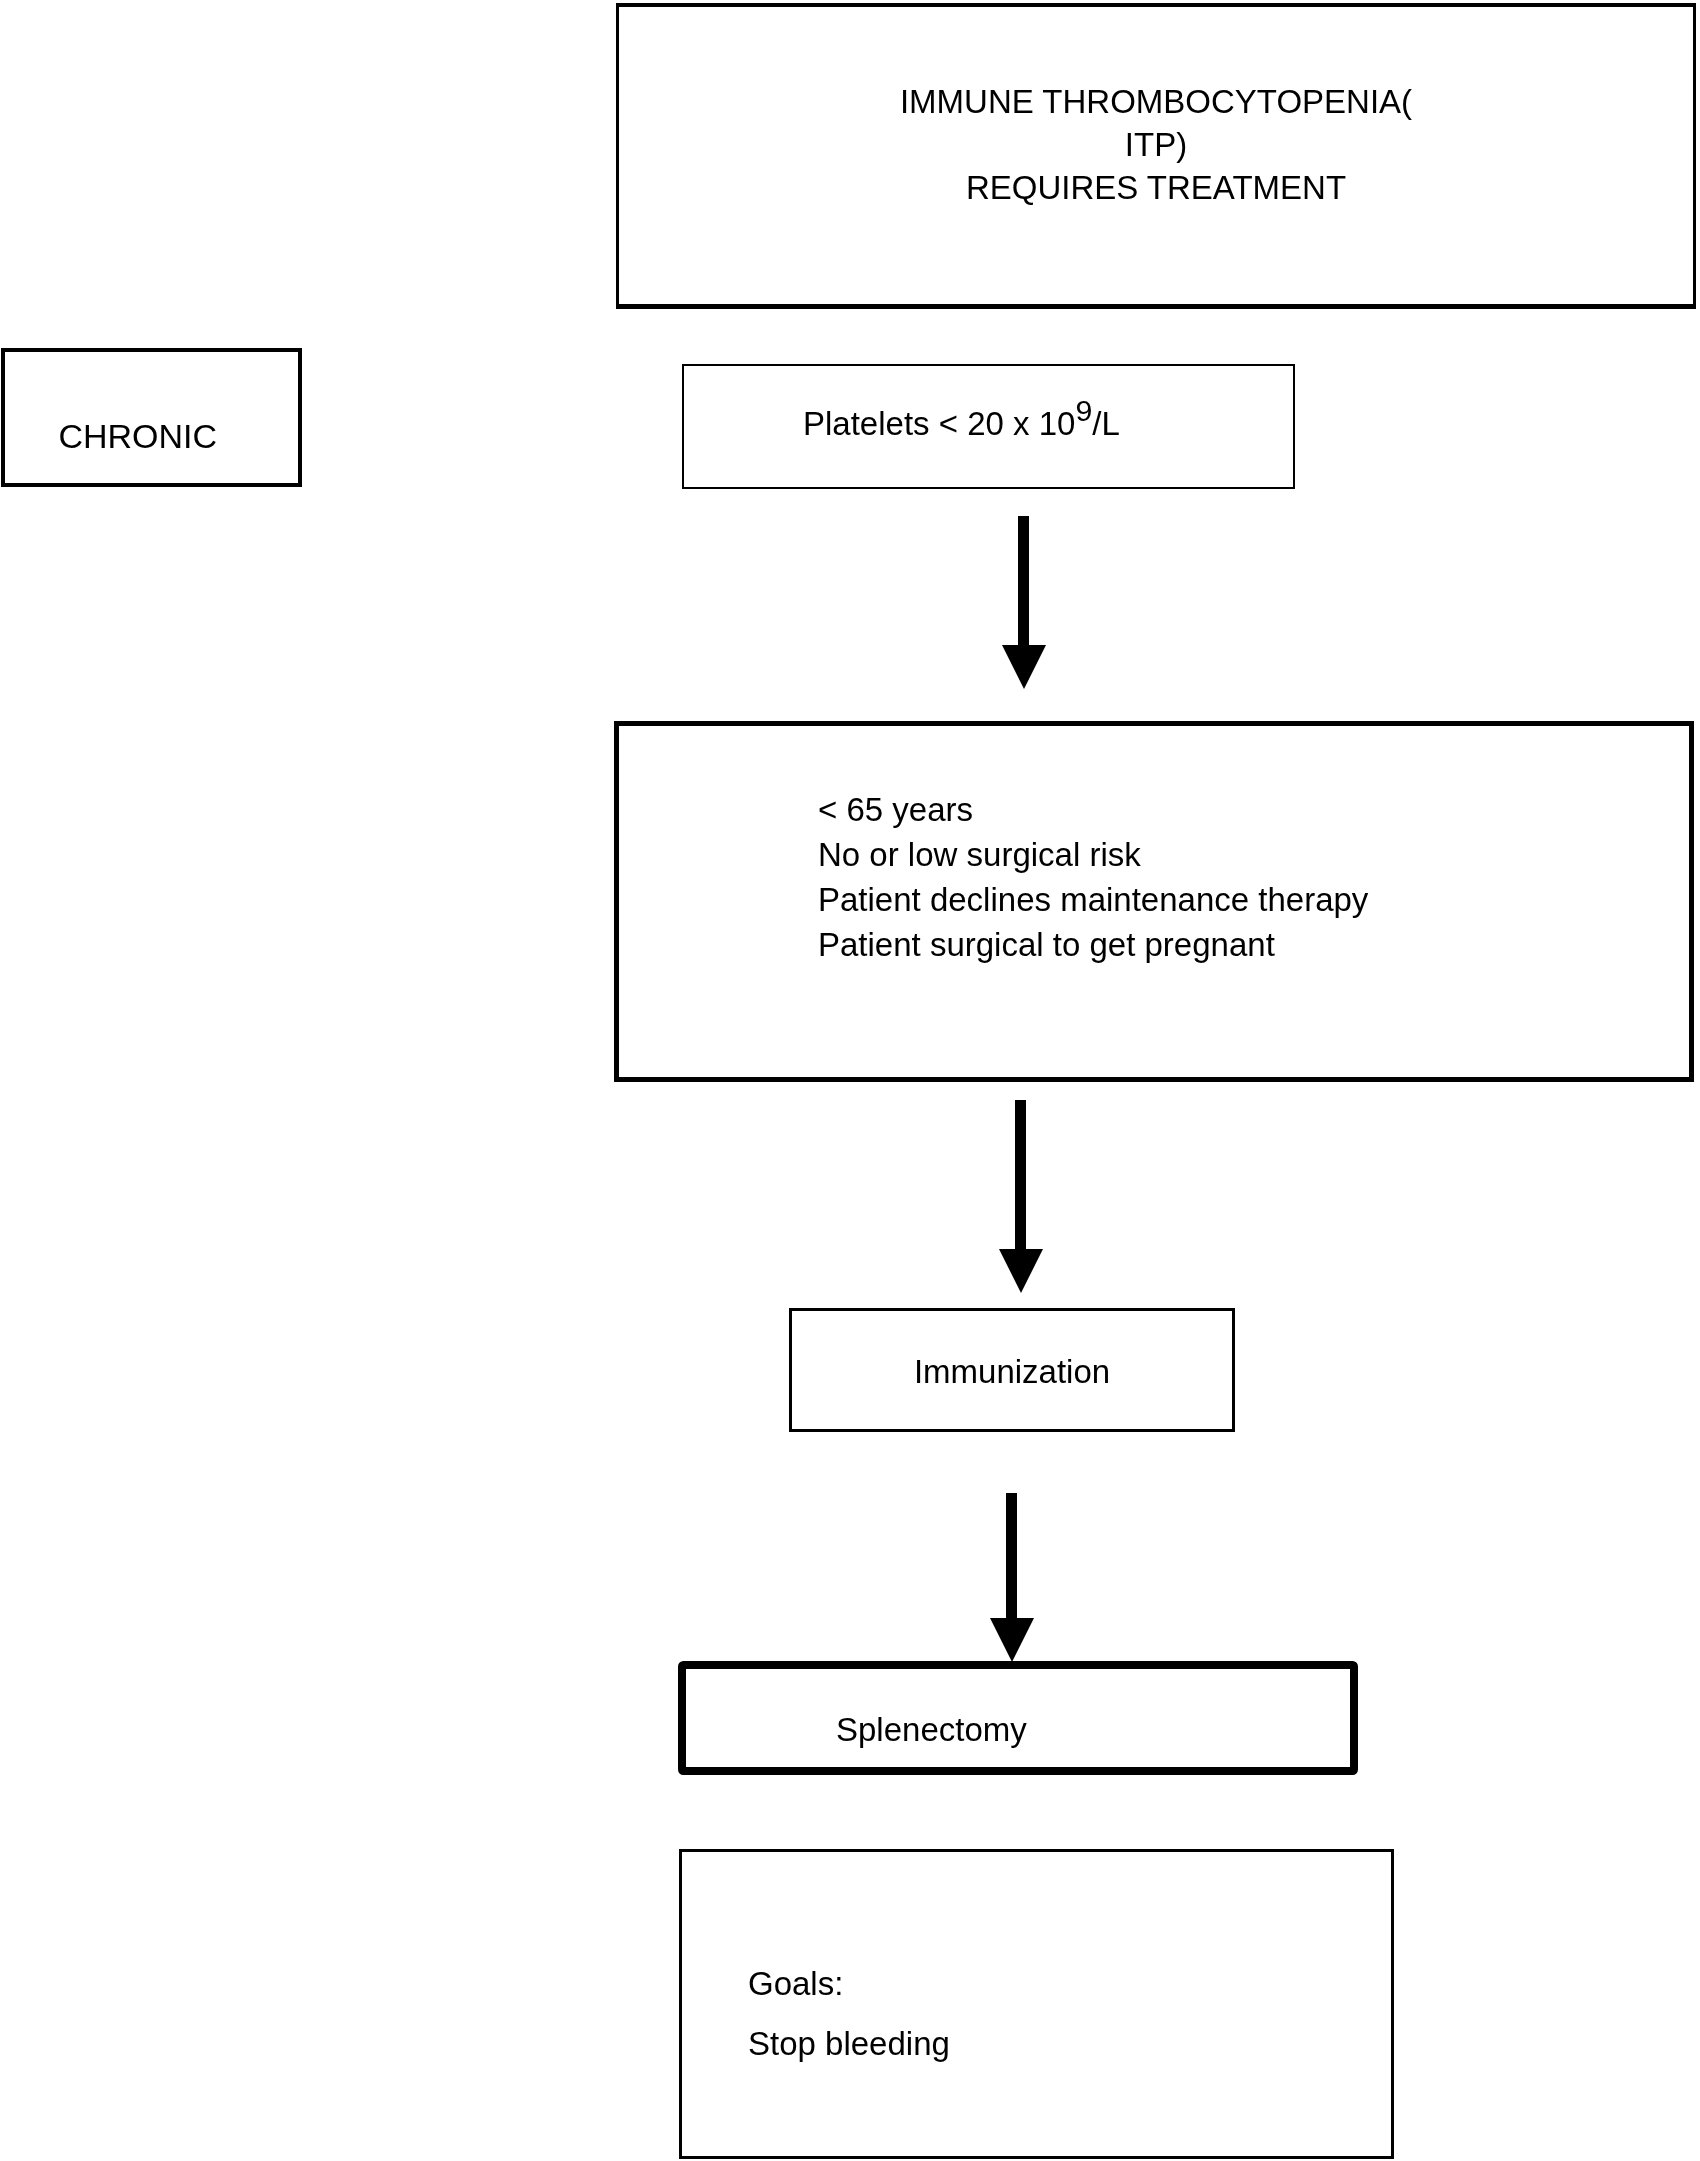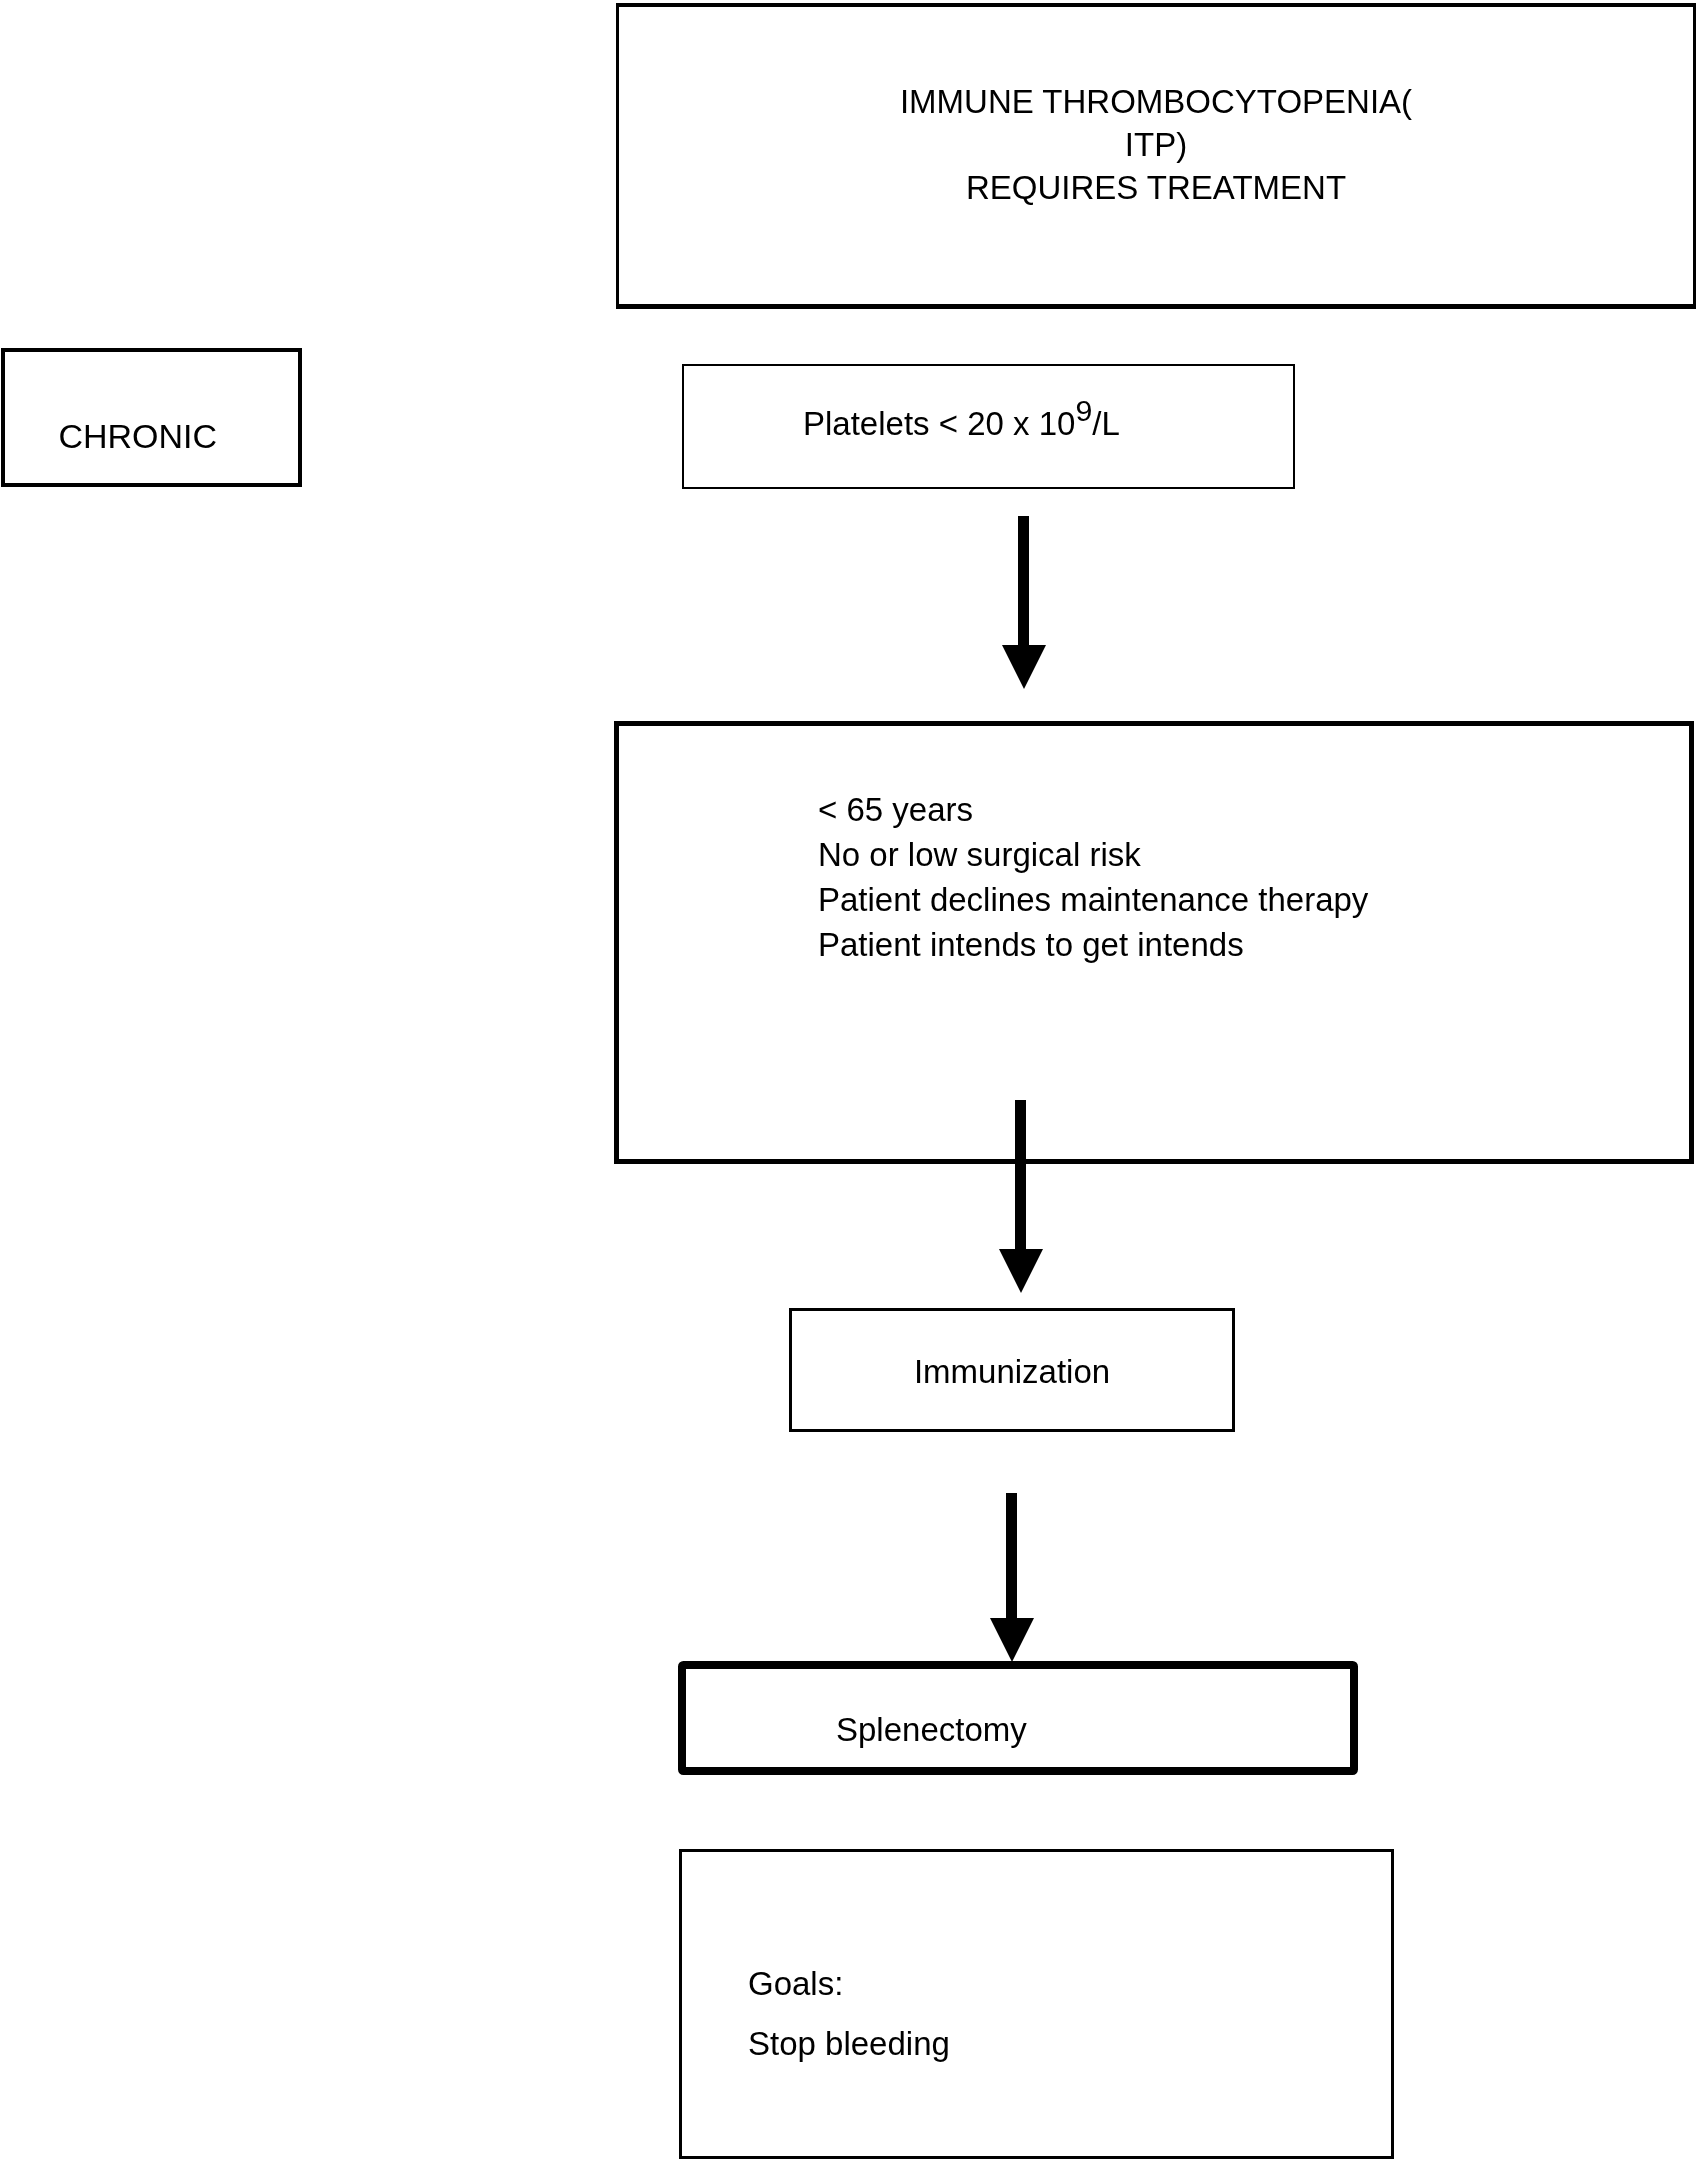--- a/index.html
+++ b/index.html
@@ -55,21 +55,21 @@
     font-size: 34px;
     padding: 65px 0 0 53px;
   }
   #platelets-box {
     left: 682px; top: 364px; width: 613px; height: 125px;
     border-width: 2px;
     font-size: 33px;
     padding: 39px 0 0 119px;
   }
   #criteria-box {
-    left: 614px; top: 721px; width: 1080px; height: 443px;
+    left: 614px; top: 721px; width: 1080px; height: 361px;
     border-width: 5.4px;
     font-size: 33px;
     line-height: 45px;
     padding: 61px 0 0 199px;
   }
   #immunization-box {
     left: 789px; top: 1308px; width: 446px; height: 124px;
     border-width: 3.4px;
     text-align: center;
     font-size: 33px;
@@ -116,21 +116,21 @@
     <span><span>Platelets &lt; 20 x 10</span><span class="sup">9</span><span>/L</span></span>
   </div>
 
   <div class="arrow-shaft" id="arrow1-shaft"></div>
   <div class="arrow-head" id="arrow1-head"></div>
 
   <div class="box" id="criteria-box">
     <div>&lt; 65 years</div>
     <div>No or low surgical risk</div>
     <div>Patient declines maintenance therapy</div>
-    <div>Patient intends to get intends</div>
+    <div>Patient surgical to get pregnant</div>
   </div>
 
   <div class="arrow-shaft" id="arrow2-shaft"></div>
   <div class="arrow-head" id="arrow2-head"></div>
 
   <div class="box" id="immunization-box">
     <span>Immunization</span>
   </div>
 
   <div class="arrow-shaft" id="arrow3-shaft"></div>

